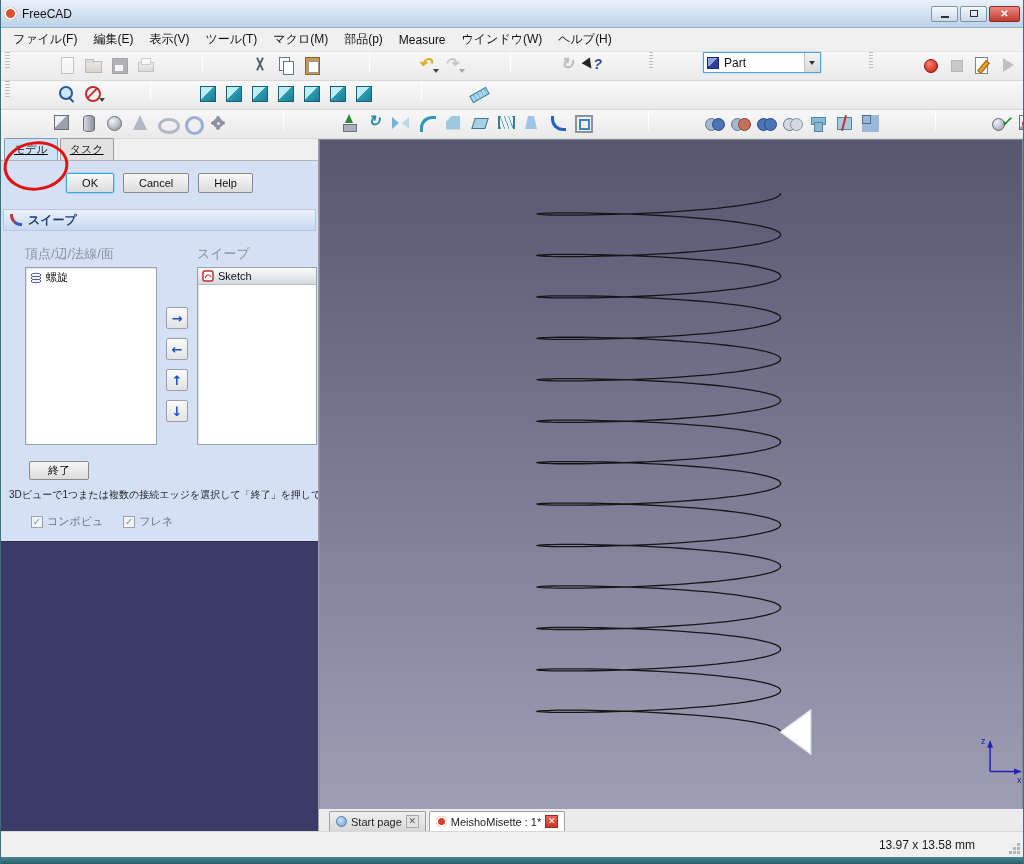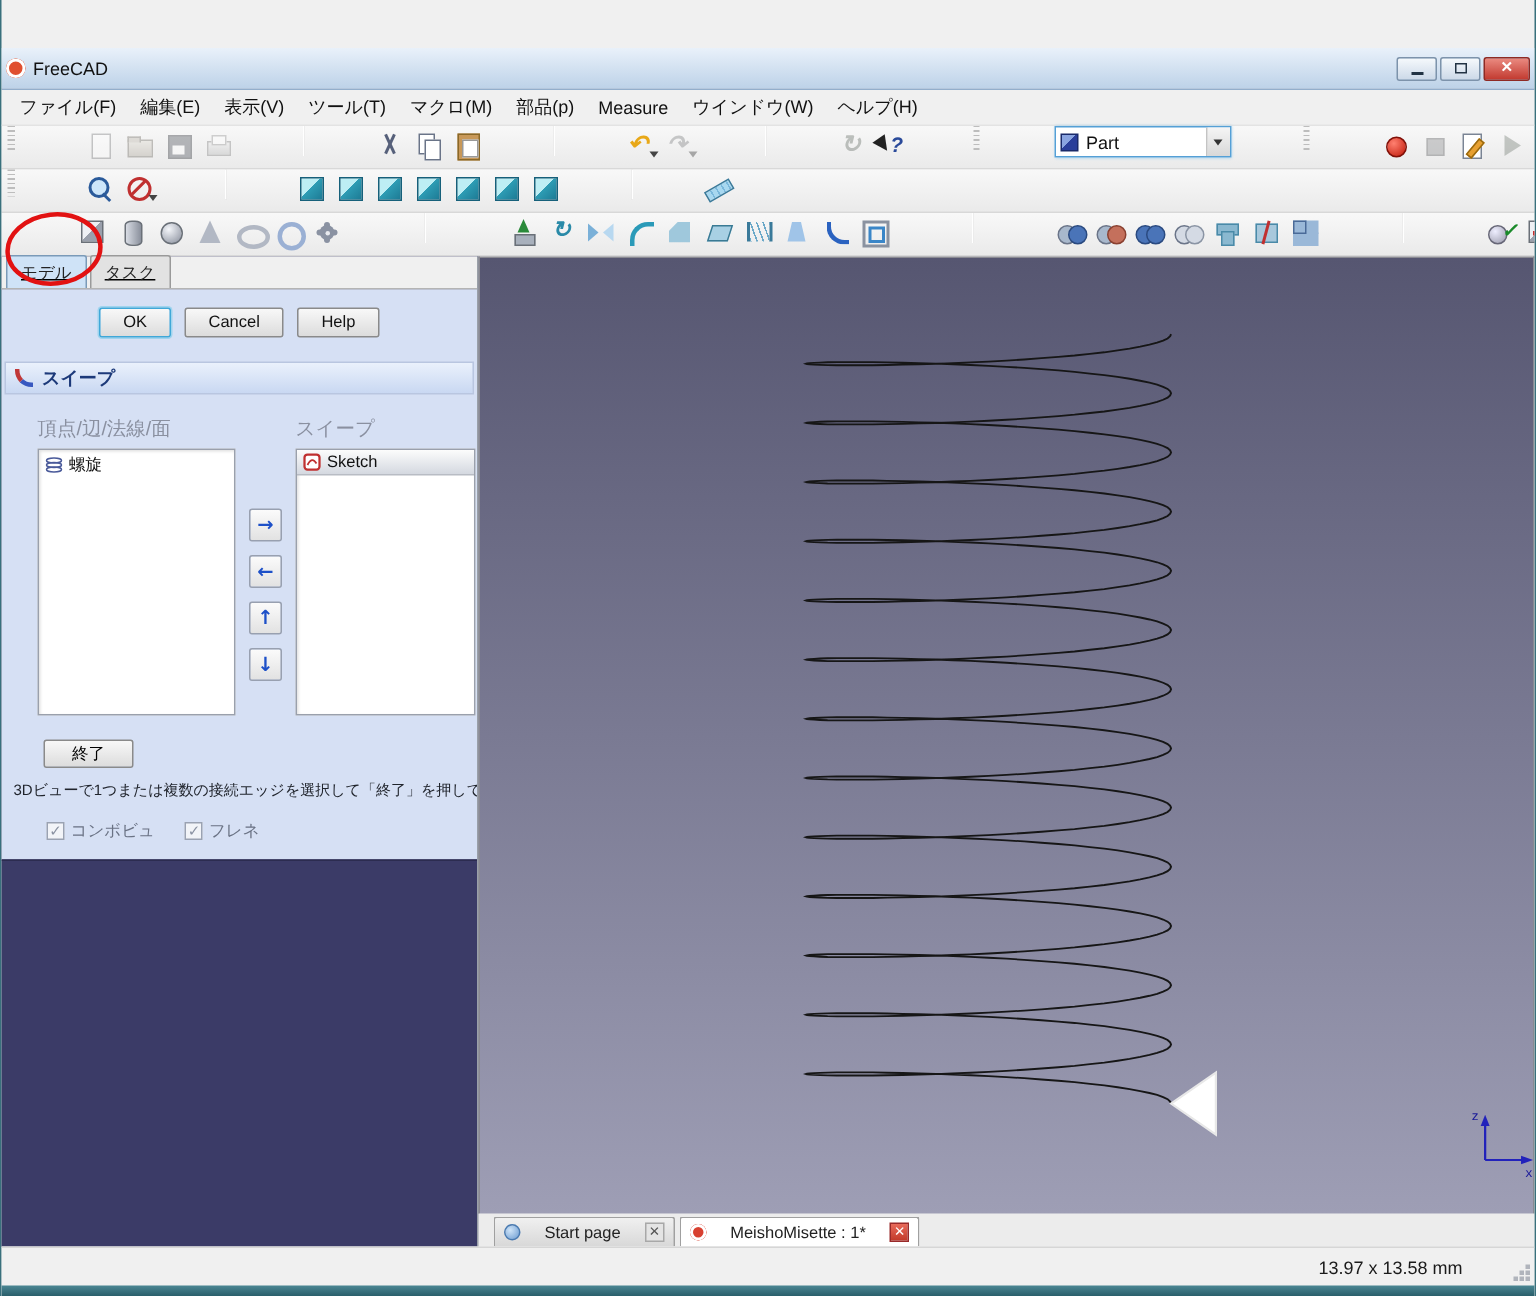--- a/index.html
+++ b/index.html
@@ -4,21 +4,21 @@
 <style>
   * { box-sizing: border-box; margin: 0; padding: 0; }
   html,body { width:1024px; height:864px; }
   body { font-family:"Liberation Sans",sans-serif; background:#888; }
 
   .window { position:relative; width:1024px; height:864px; display:flex; flex-direction:column;
     border-left:1px solid #39707c; border-right:1px solid #39707c; background:#f0f0f0; overflow:hidden; }
 
   
   .titlebar { height:28px; flex:none; display:flex; align-items:center; padding:0 3px;
-    background:linear-gradient(#e9f1fa,#bdd2e8); border-bottom:1px solid #93aecb;margin-top:32px; }
+    background:linear-gradient(#e9f1fa,#bdd2e8); border-bottom:1px solid #93aecb; }
   .t-logo { width:13px; height:13px; border-radius:50%; background:#e05030;
     box-shadow:inset 0 0 0 2px #fff, inset 0 0 0 4px #e05030; }
   .t-text { font-size:12px; color:#111; margin-left:5px; }
   .t-btns { margin-left:auto; display:flex; gap:2px; }
   .wbtn { width:27px; height:16px; border:1px solid #7d93ab; border-radius:2px;
     background:linear-gradient(#f5f9fc,#ccd9e8); display:flex; align-items:center; justify-content:center; }
   .wbtn .mini { width:8px; height:2px; background:#234; margin-top:7px; }
   .wbtn .maxi { width:8px; height:7px; border:1px solid #234; }
   .wbtn.close { width:31px; background:linear-gradient(#ea8a80,#c23a30); border-color:#8e2a24;
     color:#fff; font-weight:bold; font-size:10px; line-height:10px; }
@@ -187,21 +187,21 @@
   .cb { width:12px; height:12px; border:1px solid #9aa2b2; background:#f2f4f8; display:inline-flex;
     align-items:center; justify-content:center; color:#8a92a2; font-size:10px; margin-right:4px; }
   .cv-rest { flex:1; background:#3b3b67; border-top:1px solid #2c2c50; }
 
   
   .view-col { flex:1; display:flex; flex-direction:column; min-width:0; }
   .viewport { flex:1; position:relative; border:1px solid #8a8a92; border-bottom:none;
     background:linear-gradient(#565671,#9e9eb5); }
   svg.scene { position:absolute; inset:0; width:100%; height:100%; }
   .mdi { height:22px; flex:none; background:#ececec; display:flex; align-items:flex-end; padding-left:10px; gap:3px; }
-  .mtab { display:flex; align-items:center; gap:16px; font-size:11px; height:20px; padding:0 6px; color:#222;
+  .mtab { display:flex; align-items:center; gap:4px; font-size:11px; height:20px; padding:0 6px; color:#222;
     border:1px solid #a0a0a0; border-bottom:none; border-radius:2px 2px 0 0; background:linear-gradient(#f0f0f0,#d8d8d8); }
   .mtab.active { background:#fff; }
   .globe { width:11px; height:11px; border-radius:50%; border:1px solid #4a7ab0;
     background:radial-gradient(circle at 35% 35%,#cfe4f8,#6a9ad0); }
   .fc-logo { width:11px; height:11px; border-radius:50%; background:#d84030;
     box-shadow:inset 0 0 0 2px #fff, inset 0 0 0 3px #d84030; }
   .mclose { width:13px; height:13px; border:1px solid #a8a8a8; background:#e4e4e4; font-size:9px;
     line-height:11px; text-align:center; color:#555; }
   .mclose.red { background:linear-gradient(#e86a5a,#c23a2a); border-color:#992а2a; border-color:#992a2a; color:#fff; }
 

